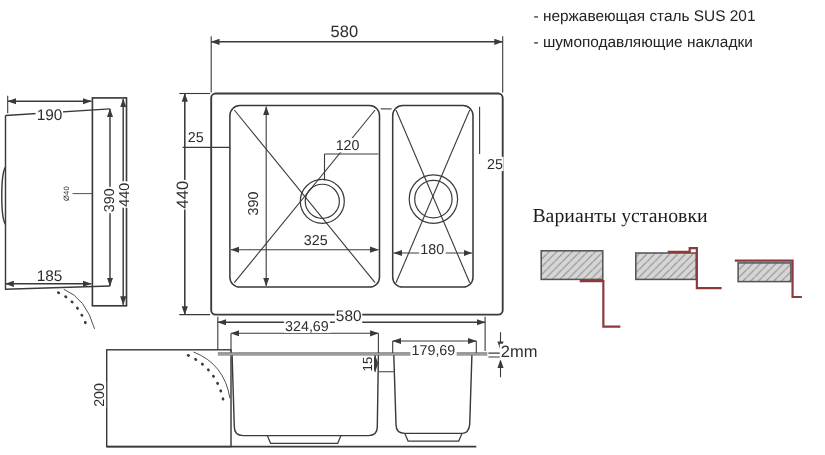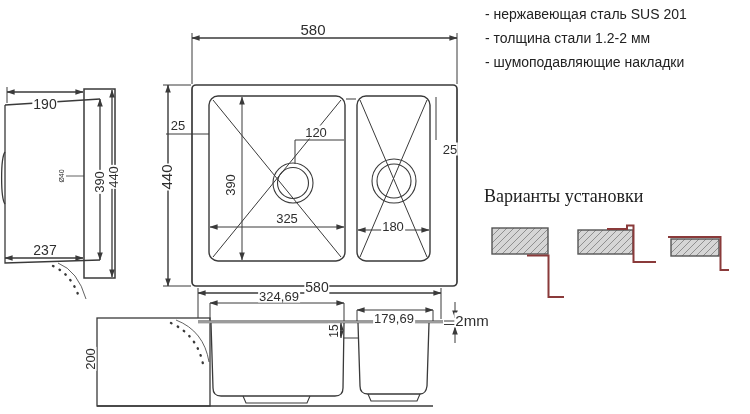--- a/index.html
+++ b/index.html
@@ -141,33 +141,32 @@
   <span class="dim big" style="left:313px;top:29px;">580</span>
   <span class="dim big rot" style="left:166px;top:177px;">440</span>
   <span class="dim" style="left:178px;top:125px;">25</span>
   <span class="dim" style="left:450px;top:149px;">25</span>
   <span class="dim" style="left:316px;top:132px;">120</span>
   <span class="dim rot" style="left:230px;top:185px;">390</span>
   <span class="dim" style="left:287px;top:218px;">325</span>
   <span class="dim" style="left:393px;top:226px;">180</span>
 
   <span class="dim mid" style="left:45px;top:84px;margin-top:20px;">190</span>
-  <span class="dim mid" style="left:45px;top:250px;">237</span>
+  <span class="dim mid" style="left:45px;top:250px;">185</span>
   <span class="dim rot" style="left:99px;top:182px;">390</span>
   <span class="dim rot" style="left:113px;top:177px;">440</span>
   <span class="dim tiny rot" style="left:61px;top:176px;">Ø40</span>
 
   <span class="dim mid" style="left:317px;top:287px;">580</span>
   <span class="dim" style="left:279px;top:296px;">324,69</span>
   <span class="dim" style="left:394px;top:318px;">179,69</span>
   <span class="dim rot" style="left:90px;top:359px;">200</span>
   <span class="dim rot" style="left:334px;top:331px;font-size:12px;">15</span>
   <span class="dim big" style="left:472px;top:320px;">2mm</span>
 
   <ul class="features">
     <li>- нержавеющая сталь SUS 201</li>
-    <li>- толщина стали 1.2-2 мм</li>
     <li>- шумоподавляющие накладки</li>
   </ul>
 
   <h2 class="install-title">Варианты установки</h2>
 
 </div>
 
 </body></html>

